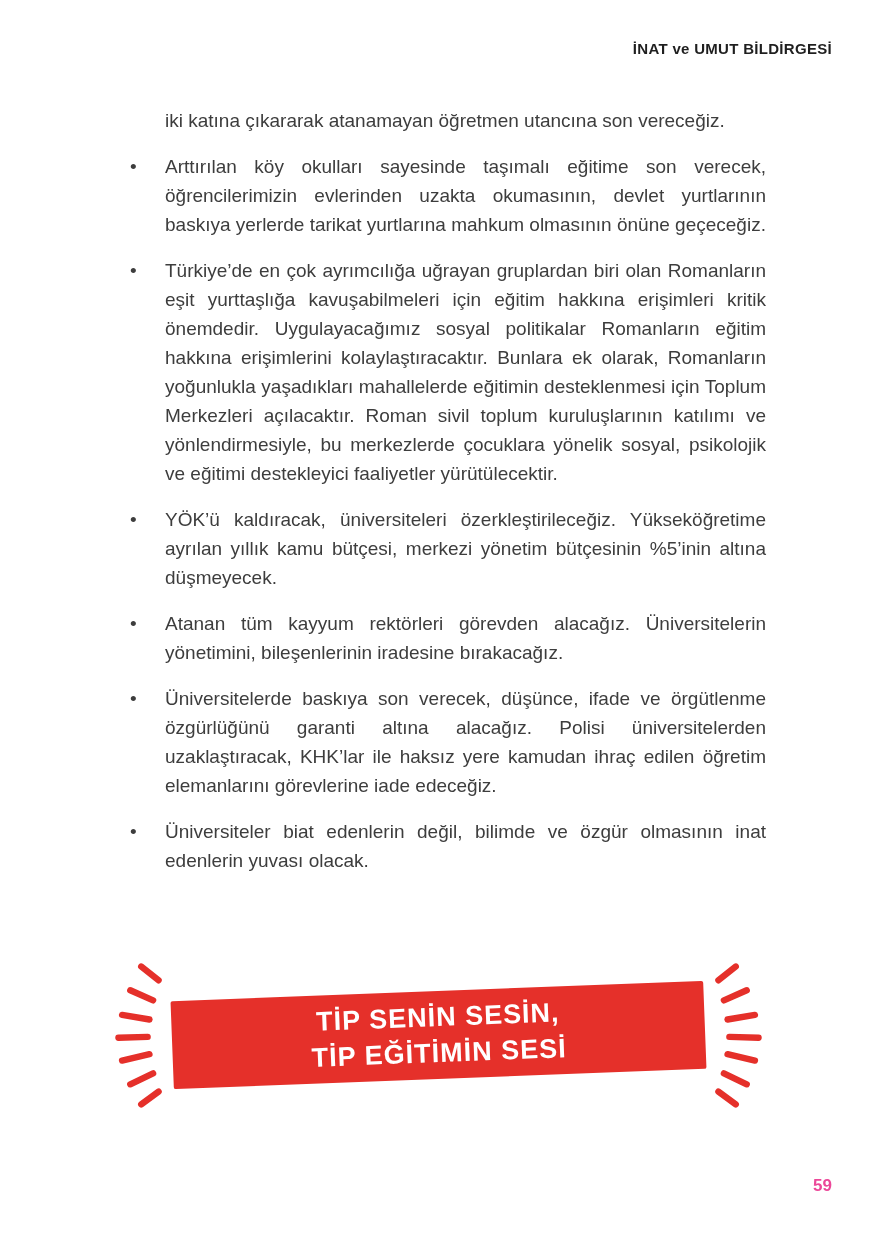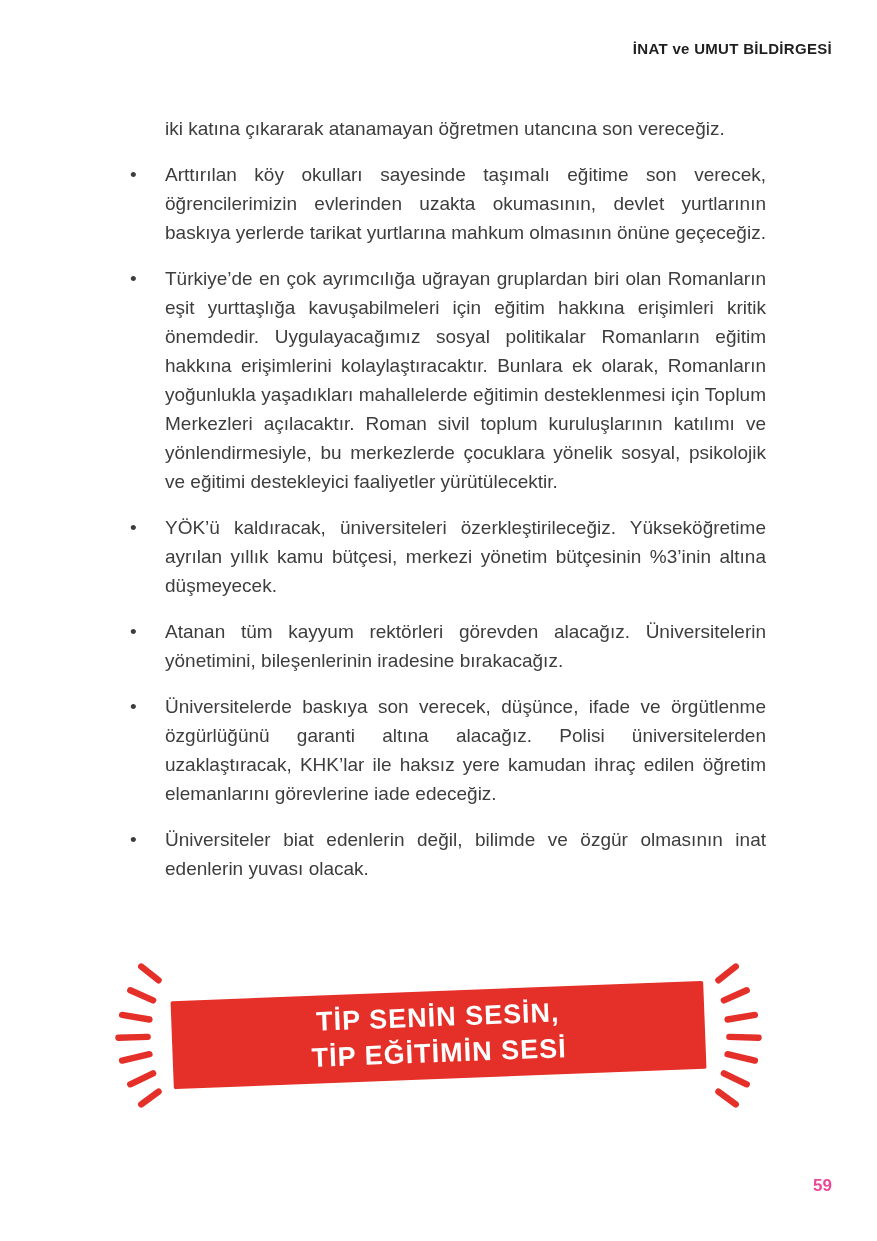--- a/index.html
+++ b/index.html
@@ -29,21 +29,20 @@
     color: #1f1f1f;
   }
   .content {
     position: absolute;
     top: 106px;
     left: 125px;
     width: 641px;
     color: #3d3d3d;
     font-size: 19px;
     line-height: 29px;
-    margin-top: 8px;
   }
   .intro {
     padding-left: 40px;
     text-align: justify;
     margin-bottom: 17px;
   }
   .bullets {
     list-style: none;
   }
   .bullet-item {
@@ -114,21 +113,21 @@
       <li class="bullet-item">
         <span class="bullet-marker">•</span>
         <span class="bullet-text">Arttırılan köy okulları sayesinde taşımalı eğitime son verecek, öğrencilerimizin evlerinden uzakta okumasının, devlet yurtlarının baskıya yerlerde tarikat yurtlarına mahkum olmasının önüne geçeceğiz.</span>
       </li>
       <li class="bullet-item">
         <span class="bullet-marker">•</span>
         <span class="bullet-text">Türkiye’de en çok ayrımcılığa uğrayan gruplardan biri olan Romanların eşit yurttaşlığa kavuşabilmeleri için eğitim hakkına erişimleri kritik önemdedir. Uygulayacağımız sosyal politikalar Romanların eğitim hakkına erişimlerini kolaylaştıracaktır. Bunlara ek olarak, Romanların yoğunlukla yaşadıkları mahallelerde eğitimin desteklenmesi için Toplum Merkezleri açılacaktır. Roman sivil toplum kuruluşlarının katılımı ve yönlendirmesiyle, bu merkezlerde çocuklara yönelik sosyal, psikolojik ve eğitimi destekleyici faaliyetler yürütülecektir.</span>
       </li>
       <li class="bullet-item">
         <span class="bullet-marker">•</span>
-        <span class="bullet-text">YÖK’ü kaldıracak, üniversiteleri özerkleştirileceğiz. Yükseköğretime ayrılan yıllık kamu bütçesi, merkezi yönetim bütçesinin %3’inin altına düşmeyecek.</span>
+        <span class="bullet-text">YÖK’ü kaldıracak, üniversiteleri özerkleştirileceğiz. Yükseköğretime ayrılan yıllık kamu bütçesi, merkezi yönetim bütçesinin %5’inin altına düşmeyecek.</span>
       </li>
       <li class="bullet-item">
         <span class="bullet-marker">•</span>
         <span class="bullet-text">Atanan tüm kayyum rektörleri görevden alacağız. Üniversitelerin yönetimini, bileşenlerinin iradesine bırakacağız.</span>
       </li>
       <li class="bullet-item">
         <span class="bullet-marker">•</span>
         <span class="bullet-text">Üniversitelerde baskıya son verecek, düşünce, ifade ve örgütlenme özgürlüğünü garanti altına alacağız. Polisi üniversitelerden uzaklaştıracak, KHK’lar ile haksız yere kamudan ihraç edilen öğretim elemanlarını görevlerine iade edeceğiz.</span>
       </li>
       <li class="bullet-item">

